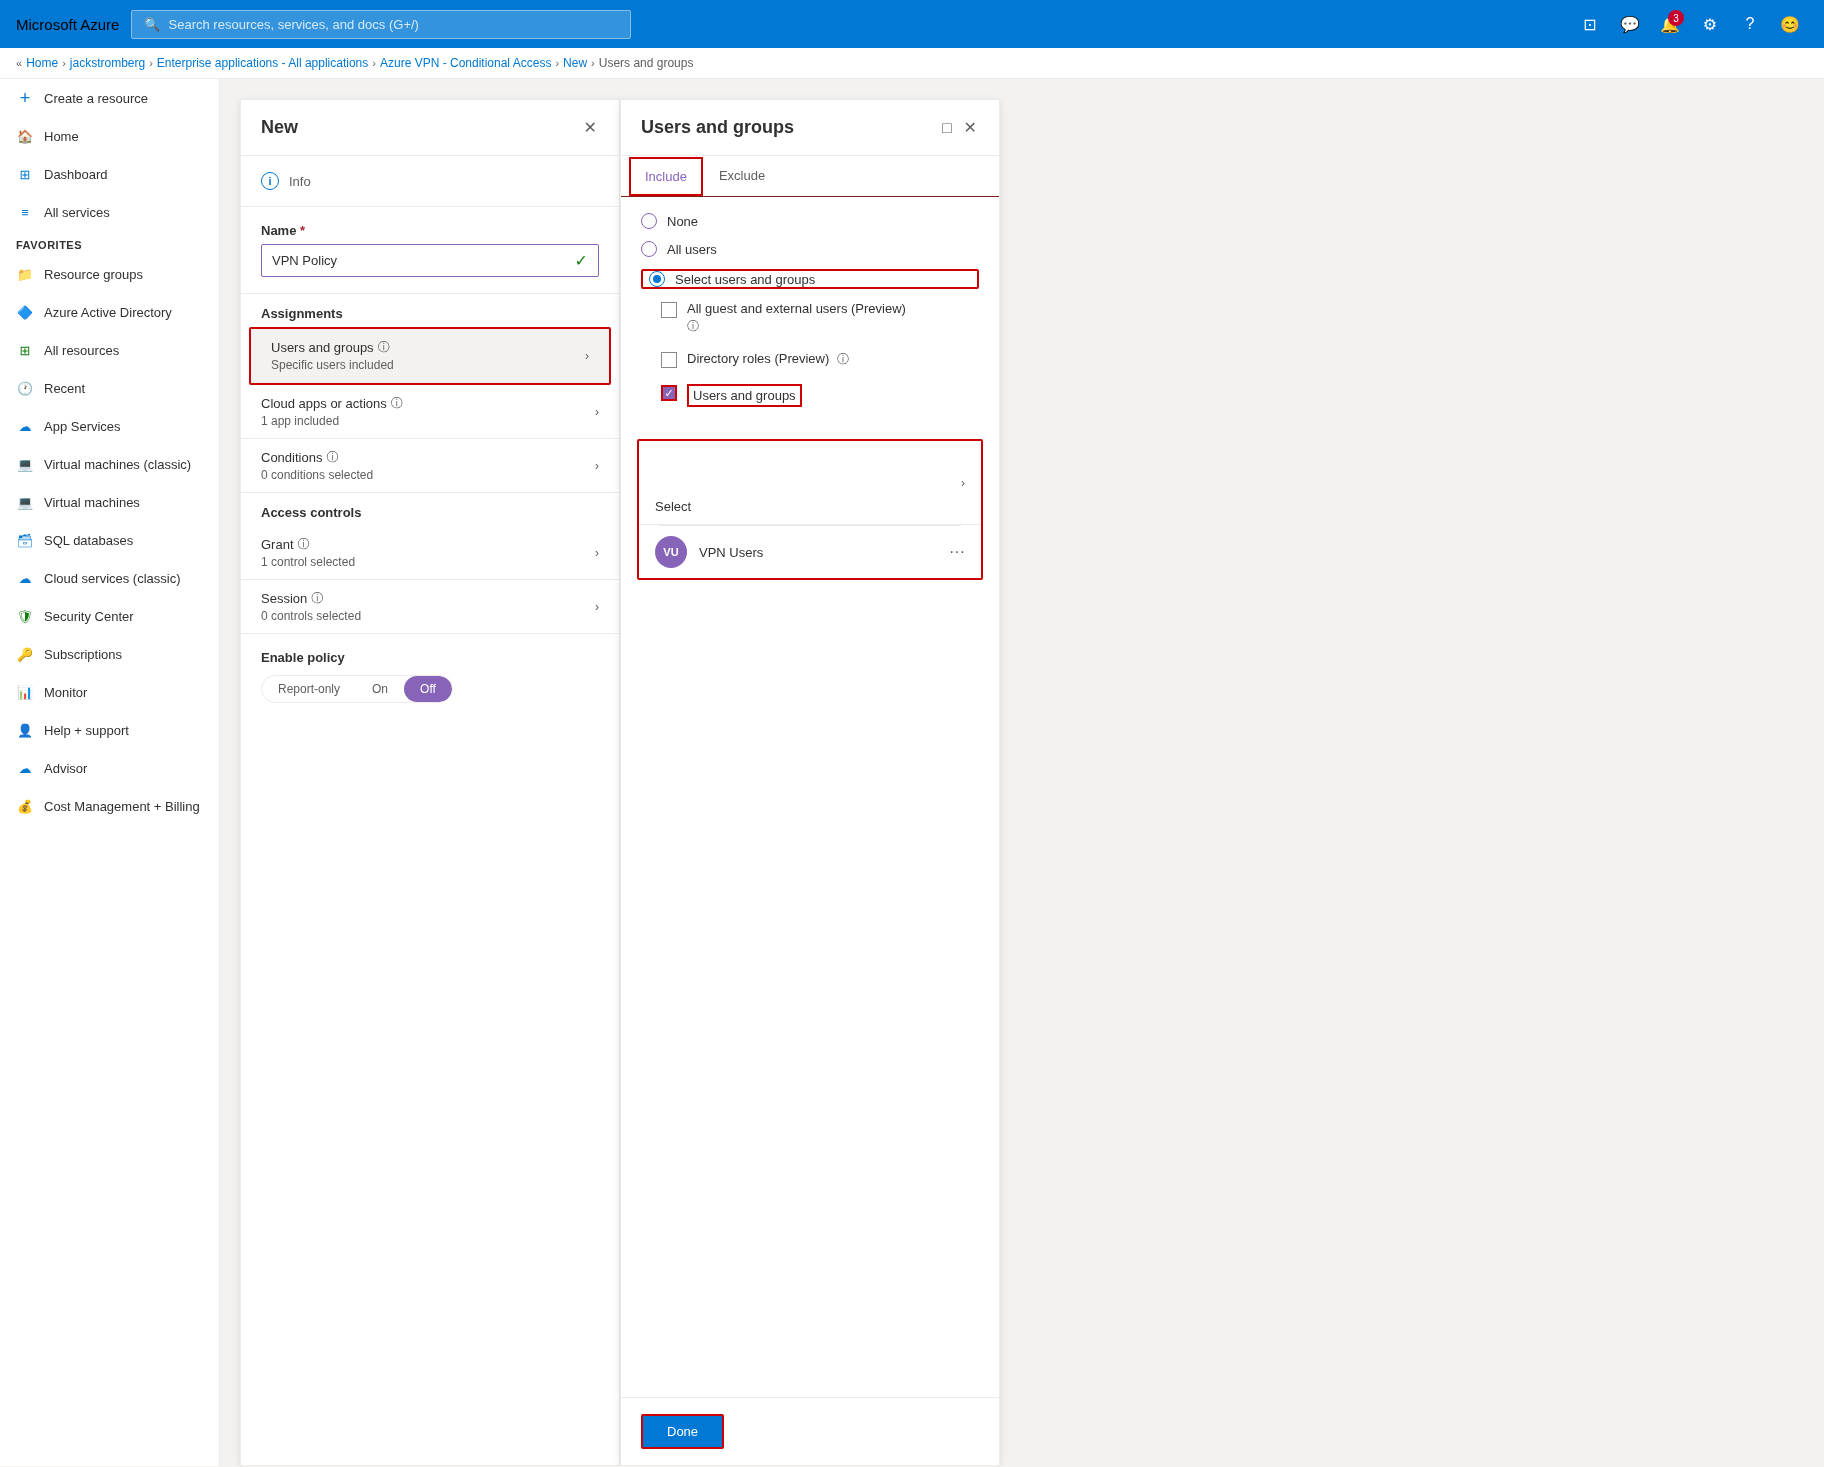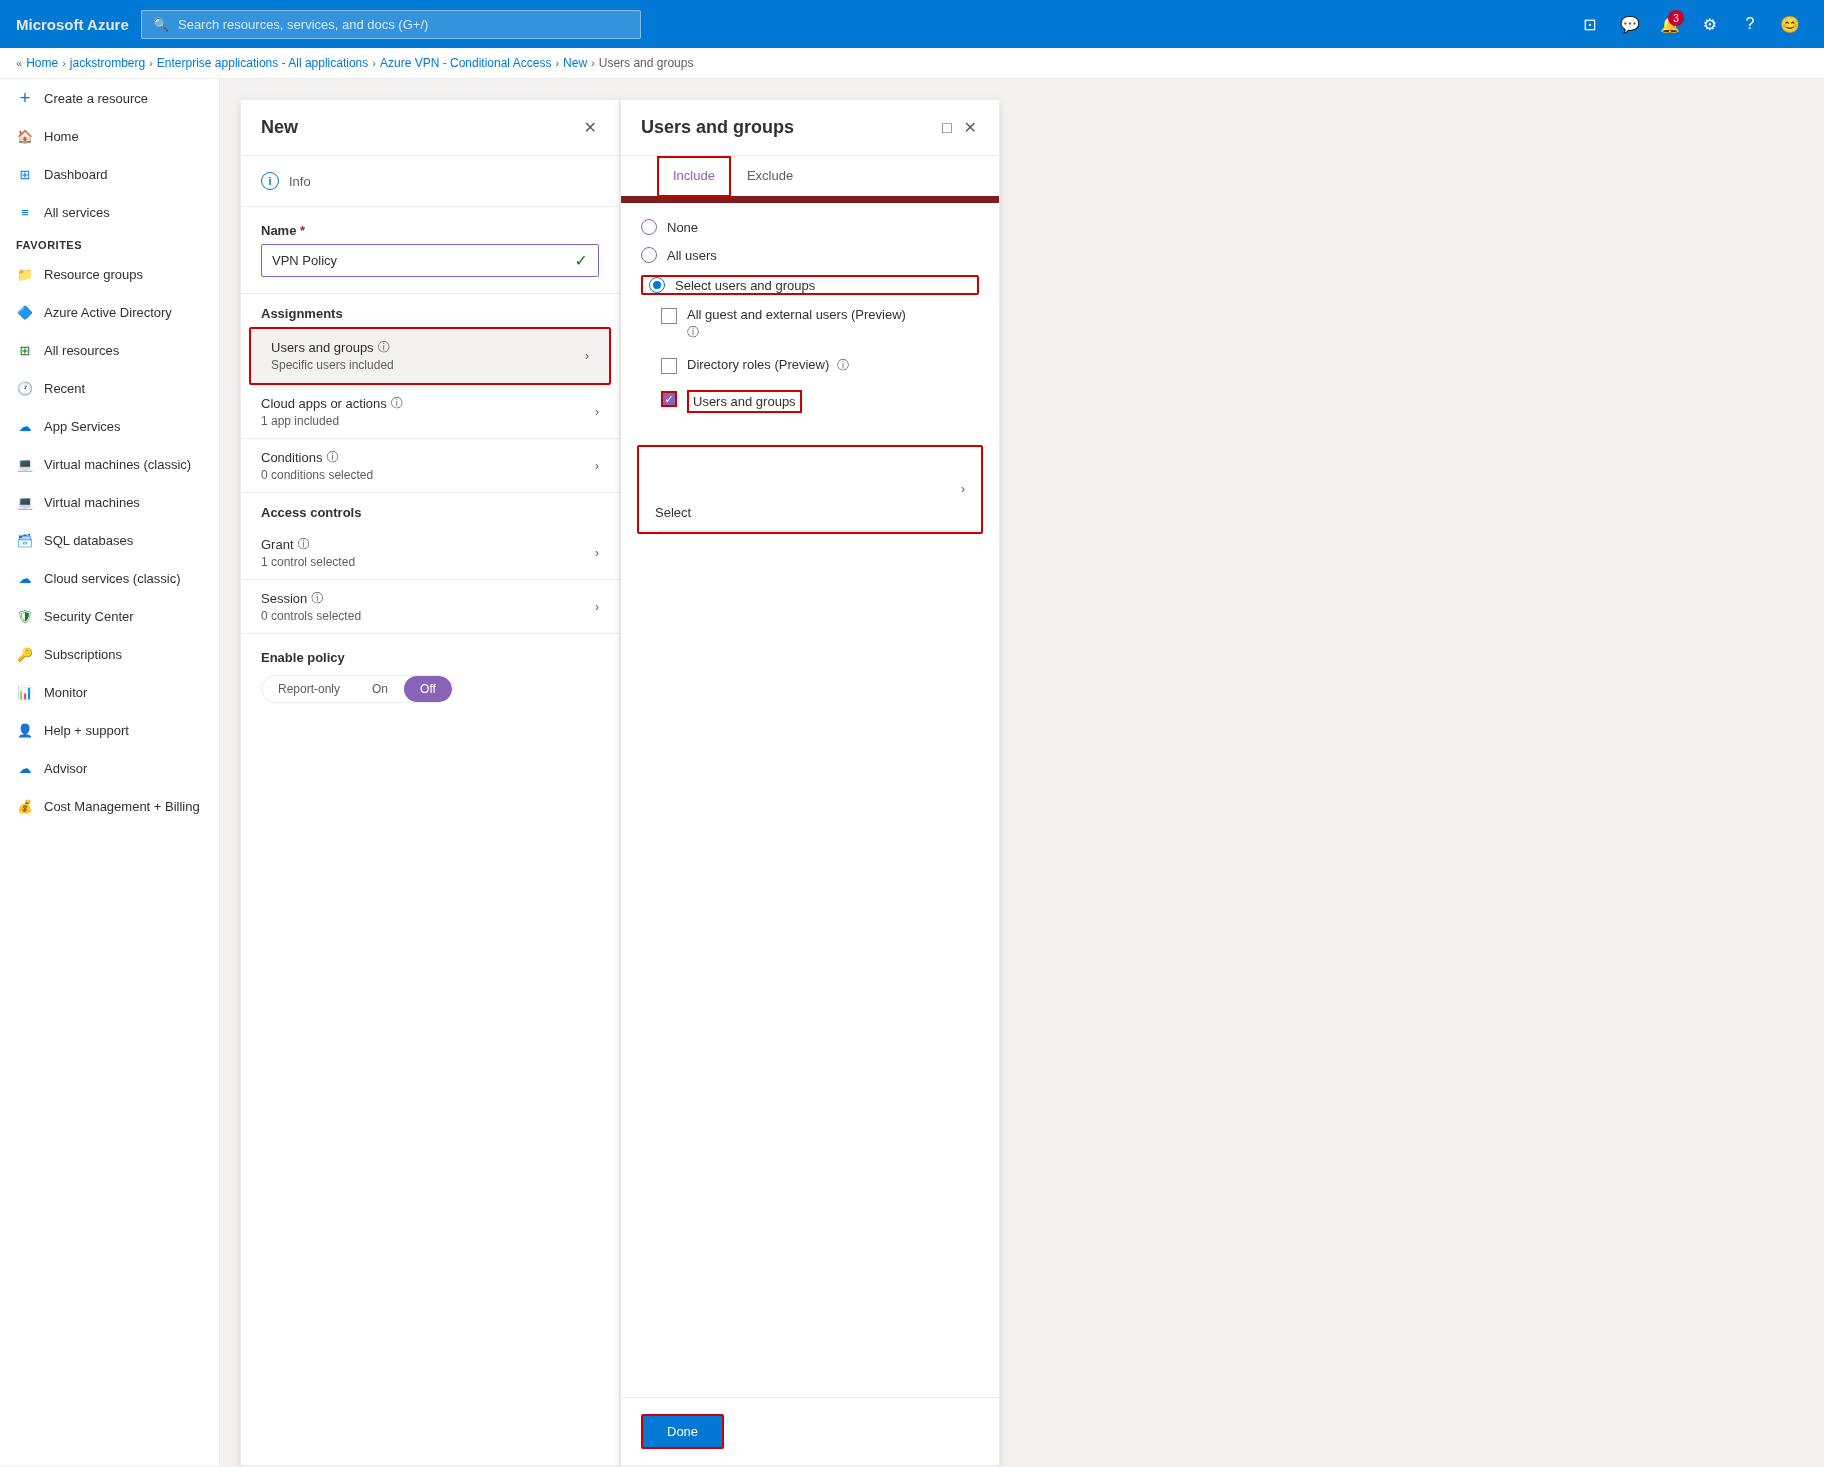--- a/index.html
+++ b/index.html
@@ -8,21 +8,21 @@
     
     .topbar {
       background: #0078d4;
       height: 48px;
       display: flex;
       align-items: center;
       padding: 0 16px;
       gap: 12px;
       color: white;
     }
-    .topbar-logo { font-size: 15px; font-weight: 700; color: #e5e5e5; white-space: nowrap; }
+    .topbar-logo { font-size: 15px; font-weight: 400; color: #000000; white-space: nowrap; }
     .topbar-search {
       flex: 1;
       max-width: 500px;
       background: rgba(255,255,255,0.2);
       border: 1px solid rgba(255,255,255,0.4);
       border-radius: 2px;
       padding: 6px 12px;
       color: white;
       font-size: 13px;
       display: flex;
@@ -230,22 +230,23 @@
       padding: 6px 20px;
       font-size: 13px;
       cursor: pointer;
       color: #323130;
       border-radius: 2px;
     }
 
     
     .tabs {
       display: flex;
-      border-bottom: 7px solid #7f1d1d;
-      padding: 0 36px;
+      border-bottom: 1px solid #7f1d1d;
+      padding: 0 8px;
+      align-items: center;
     }
     .tab {
       padding: 12px 16px;
       font-size: 13px;
       cursor: pointer;
       color: #605e5c;
       border-bottom: 2px solid transparent;
       margin-bottom: -1px;
     }
     .tab.active {
@@ -645,20 +646,25 @@
             </div>
           </div>
         </div>
 
         <div class="select-users-box">
           <div class="select-users-header">
             <span class="select-users-title">Select</span>
             <span class="chevron">›</span>
           </div>
           <div class="section-divider"></div>
+          <div class="user-item">
+            <div class="user-avatar">VU</div>
+            <span class="user-name">VPN Users</span>
+            <span class="user-more">···</span>
+          </div>
         </div>
       </div>
 
       <div class="panel-users-footer">
         <button class="btn-done">Done</button>
       </div>
     </div>
 
   </div>
 </div>

